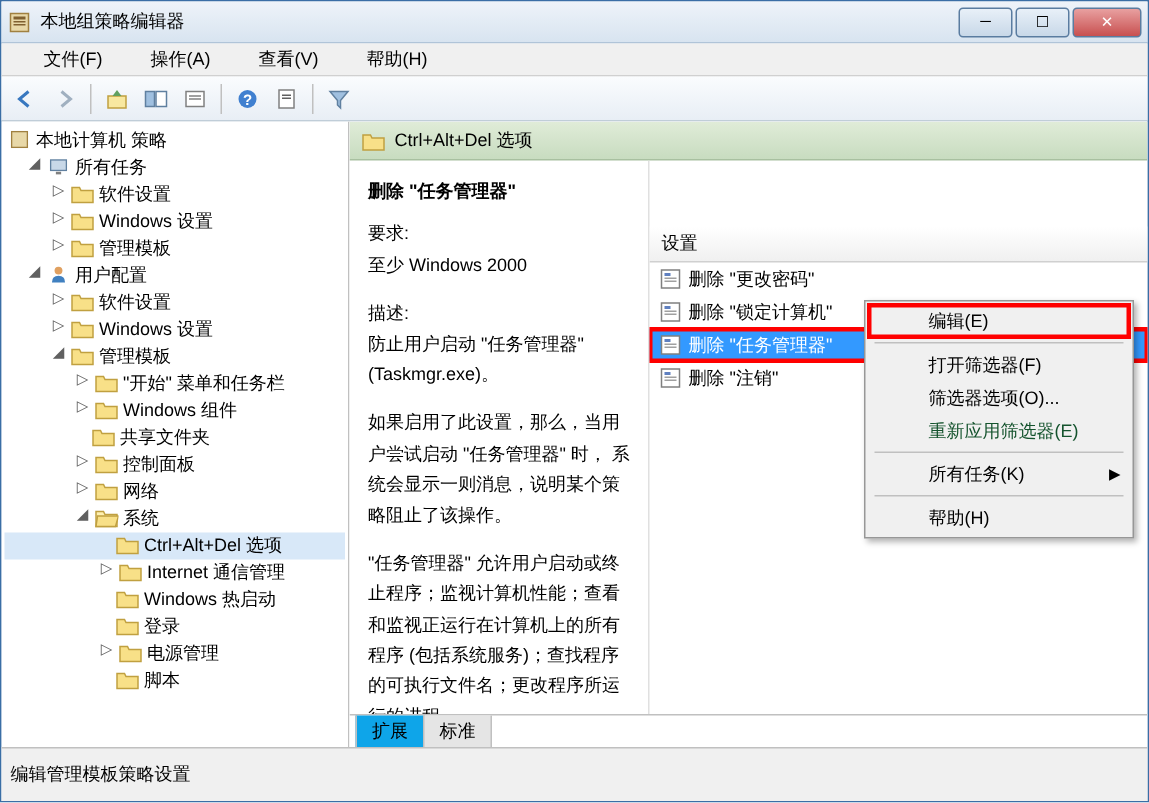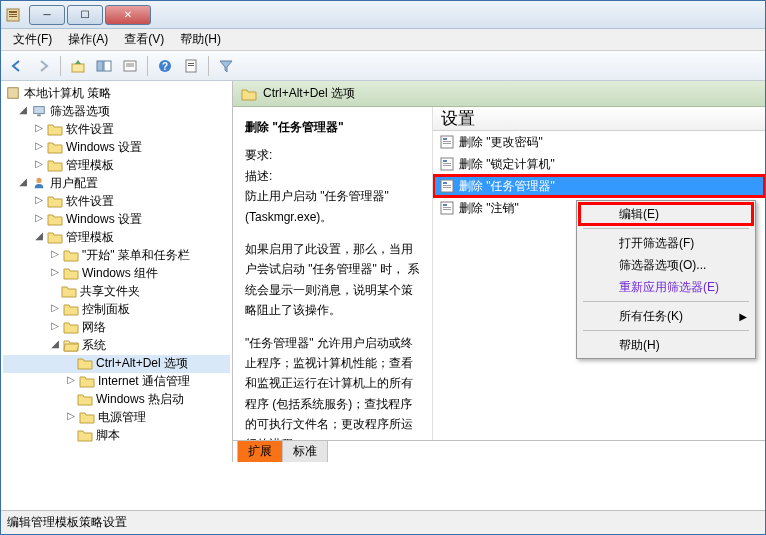--- a/index.html
+++ b/index.html
@@ -8,21 +8,21 @@
 .window { width: 766px; height: 535px; border: 1px solid #3a6ea5; display: flex; flex-direction: column; }
 
 .titlebar { height: 28px; background: linear-gradient(to bottom, #eef3f9, #d8e4f0); display: flex; align-items: center; padding: 0 4px; border-bottom: 1px solid #b0c4d8; }
 .titlebar-icon { width: 16px; height: 16px; margin-right: 6px; }
 .titlebar-text { flex: 1; font-size: 12px; color: #000; }
 .win-controls { display: flex; gap: 0; }
 .win-btn { width: 36px; height: 20px; border: 1px solid #5a7ca0; background: linear-gradient(to bottom, #e8f0f8, #c8d8e8); border-radius: 3px; display: flex; align-items: center; justify-content: center; font-size: 10px; margin-left: 2px; cursor: pointer; }
 .win-btn.close { background: linear-gradient(to bottom, #e8a0a0, #c85050); color: #fff; width: 46px; }
 
 .menubar { height: 22px; background: #f0f0f0; display: flex; align-items: center; padding: 0 4px; border-bottom: 1px solid #d0d0d0; }
-.menu-item { padding: 2px 8px; cursor: pointer; }
+.menu-item { padding: 2px 8px; cursor: pointer; margin-left: 16px; }
 
 .toolbar { height: 30px; background: linear-gradient(to bottom, #fafcfe, #e8eef5); border-bottom: 1px solid #c0cdd8; display: flex; align-items: center; padding: 0 4px; gap: 2px; }
 .tool-btn { width: 24px; height: 24px; display: flex; align-items: center; justify-content: center; border: 1px solid transparent; cursor: pointer; font-size: 14px; }
 .tool-sep { width: 1px; height: 20px; background: #c0c0c0; margin: 0 3px; }
 
 .content-area { flex: 1; display: flex; overflow: hidden; }
 .left-pane { width: 232px; border-right: 1px solid #c0c0c0; overflow: auto; background: #fff; }
 .right-pane { flex: 1; display: flex; flex-direction: column; overflow: hidden; background: #fff; }
 
 .tree { padding: 4px 2px; }
@@ -34,53 +34,54 @@
 
 .header-band { height: 26px; background: linear-gradient(to bottom, #e0ecd8, #c8dcc0); border-bottom: 1px solid #a8c0a0; display: flex; align-items: center; padding: 0 8px; }
 .header-band .node-icon { margin-right: 6px; }
 
 .detail-body { flex: 1; display: flex; overflow: hidden; }
 .detail-left { width: 200px; padding: 10px 12px; border-right: 1px solid #e0e0e0; overflow: auto; line-height: 1.7; font-size: 12px; }
 .detail-left .desc-title { font-weight: bold; margin-bottom: 8px; }
 .detail-left .edit-link { color: #0066cc; text-decoration: underline; cursor: pointer; }
 .detail-right { flex: 1; overflow: auto; position: relative; }
 
-.col-header { height: 24px; border-bottom: 1px solid #d0d0d0; display: flex; align-items: center; padding: 0 8px; background: linear-gradient(to bottom, #fff, #f0f0f0); font-size: 17px; }
+.col-header { height: 24px; border-bottom: 1px solid #d0d0d0; display: flex; align-items: center; padding: 0 8px; background: linear-gradient(to bottom, #fff, #f0f0f0); font-size: 12px; margin-top: 44px; }
 .setting-list { }
 .setting-item { display: flex; align-items: center; height: 22px; padding: 0 6px; cursor: pointer; }
 .setting-item.selected { background: #3399ff; color: #fff; }
 .setting-item.highlighted { outline: 3px solid #ff0000; outline-offset: -2px; }
 .setting-icon { width: 16px; height: 16px; margin-right: 4px; display: inline-flex; align-items: center; justify-content: center; }
 
 .context-menu { position: absolute; right: 10px; top: 200px; width: 180px; background: #f0f0f0; border: 1px solid #979797; box-shadow: 2px 2px 4px rgba(0,0,0,0.3); padding: 2px; z-index: 100; }
 .ctx-item { height: 22px; display: flex; align-items: center; padding: 0 18px 0 40px; cursor: pointer; position: relative; }
-.ctx-item.disabled { color: #6d28d9; cursor: default; }
+.ctx-item.disabled { color: #14532d; cursor: default; }
 .ctx-item.highlighted { outline: 3px solid #ff0000; outline-offset: -2px; }
 .ctx-sep { height: 1px; background: #c0c0c0; margin: 3px 4px; }
 .ctx-arrow { position: absolute; right: 6px; font-size: 10px; }
 
 .tabs { height: 22px; border-top: 1px solid #c0c0c0; display: flex; padding-left: 4px; background: #fff; }
 .tab { padding: 2px 10px; border: 1px solid #c0c0c0; border-top: none; border-bottom: none; margin-right: -1px; cursor: pointer; font-size: 12px; background: #e5e5e5; }
-.tab.active { background: #f97316; }
-
-.statusbar { height: 24px; border-top: 1px solid #c0c0c0; background: #f0f0f0; display: flex; align-items: center; padding: 0 6px; font-size: 12px; margin-top: 48px; }
+.tab.active { background: #0ea5e9; }
+
+.statusbar { height: 36px; border-top: 1px solid #c0c0c0; background: #f0f0f0; display: flex; align-items: center; padding: 0 6px; font-size: 12px; }
 </style>
 </head>
 <body>
 
 <div class="window">
   <div class="titlebar">
     <span class="titlebar-icon">
       <svg viewBox="0 0 16 16">
           <rect x="2" y="2" width="12" height="12" fill="#e8d8a8" stroke="#a08040"></rect>
           <rect x="4" y="4" width="8" height="2" fill="#806030"></rect>
           <rect x="4" y="7" width="8" height="1" fill="#806030"></rect>
           <rect x="4" y="9" width="8" height="1" fill="#806030"></rect>
         </svg>
     </span>
+    <span class="titlebar-text">本地组策略编辑器</span>
     <div class="win-controls">
       <div class="win-btn">─</div>
       <div class="win-btn">☐</div>
       <div class="win-btn close">✕</div>
     </div>
   </div>
 
   <div class="menubar">
     <div class="menu-item">文件(F)</div>
     <div class="menu-item">操作(A)</div>
@@ -153,21 +154,21 @@
           <span>本地计算机 策略</span>
         </div>
         <div class="tree-node" style="padding-left:14px">
           <span class="expander">◢</span>
           <span class="node-icon">
               <svg viewBox="0 0 16 16">
                 <rect x="2" y="3" width="12" height="8" fill="#c8d8e8" stroke="#6080a0"></rect>
                 <rect x="6" y="12" width="4" height="2" fill="#808080"></rect>
               </svg>
             </span>
-          <span>筛选器选项</span>
+          <span>所有任务</span>
         </div>
         <div class="tree-node" style="padding-left:30px">
           <span class="expander">▷</span>
           <span class="node-icon">
               <svg viewBox="0 0 16 14">
                 <path d="M1 3 L6 3 L7 5 L15 5 L15 13 L1 13 Z" fill="#f8e088" stroke="#c0a040"></path>
               </svg>
             </span>
           <span>软件设置</span>
         </div>
@@ -297,20 +298,28 @@
             </span>
           <span>Internet 通信管理</span>
         </div>
         <div class="tree-node" style="padding-left:74px">
           <span class="node-icon">
               <svg viewBox="0 0 16 14">
                 <path d="M1 3 L6 3 L7 5 L15 5 L15 13 L1 13 Z" fill="#f8e088" stroke="#c0a040"></path>
               </svg>
             </span>
           <span>Windows 热启动</span>
+        </div>
+        <div class="tree-node" style="padding-left:74px">
+          <span class="node-icon">
+              <svg viewBox="0 0 16 14">
+                <path d="M1 3 L6 3 L7 5 L15 5 L15 13 L1 13 Z" fill="#f8e088" stroke="#c0a040"></path>
+              </svg>
+            </span>
+          <span>登录</span>
         </div>
         <div class="tree-node" style="padding-left:62px">
           <span class="expander">▷</span>
           <span class="node-icon">
               <svg viewBox="0 0 16 14">
                 <path d="M1 3 L6 3 L7 5 L15 5 L15 13 L1 13 Z" fill="#f8e088" stroke="#c0a040"></path>
               </svg>
             </span>
           <span>电源管理</span>
         </div>
@@ -332,20 +341,21 @@
               <path d="M1 3 L6 3 L7 5 L15 5 L15 13 L1 13 Z" fill="#f8e088" stroke="#c0a040"></path>
             </svg>
           </span>
         <span>Ctrl+Alt+Del 选项</span>
       </div>
 
       <div class="detail-body">
         <div class="detail-left">
           <div class="desc-title">删除 "任务管理器"</div>
           <div>要求:</div>
+          <div style="margin-bottom:12px">至少 Windows 2000</div>
           <div>描述:</div>
           <div style="margin-bottom:12px">防止用户启动 "任务管理器" (Taskmgr.exe)。</div>
           <div style="margin-bottom:12px">如果启用了此设置，那么，当用户尝试启动 "任务管理器" 时， 系统会显示一则消息，说明某个策略阻止了该操作。</div>
           <div>"任务管理器" 允许用户启动或终止程序；监视计算机性能；查看和监视正运行在计算机上的所有程序 (包括系统服务)；查找程序的可执行文件名；更改程序所运行的进程</div>
         </div>
 
         <div class="detail-right">
           <div class="col-header">设置</div>
           <div class="setting-list">
             <div class="setting-item">

